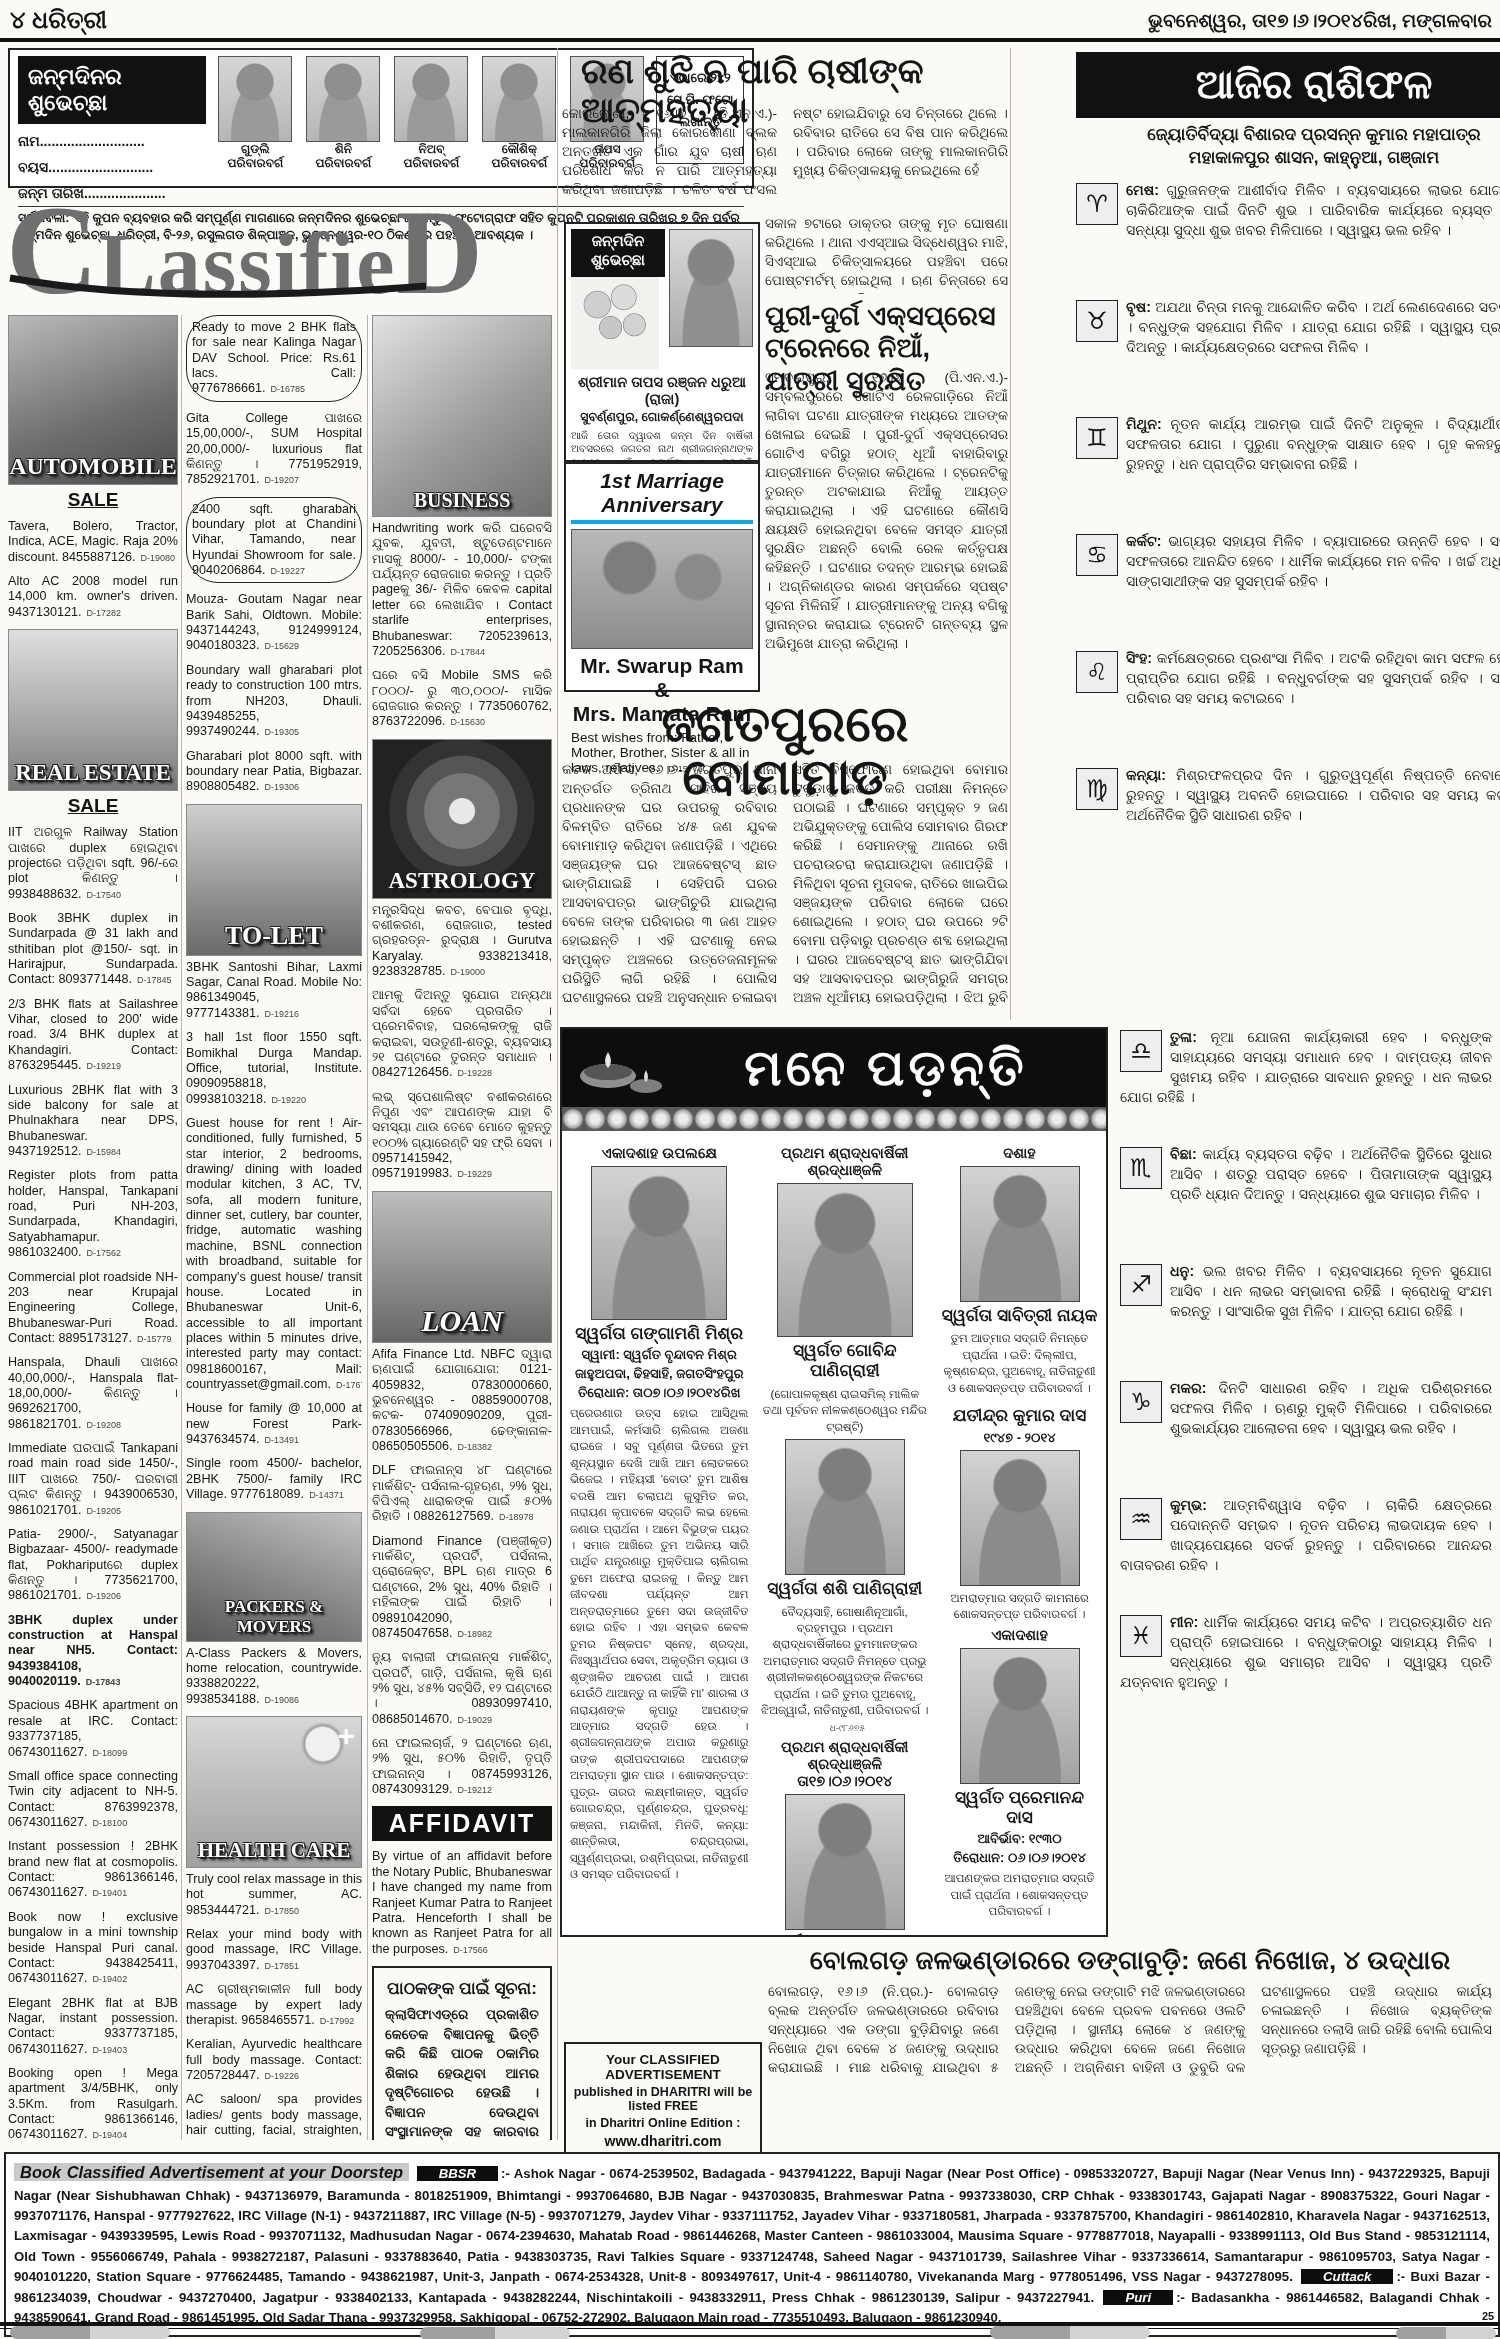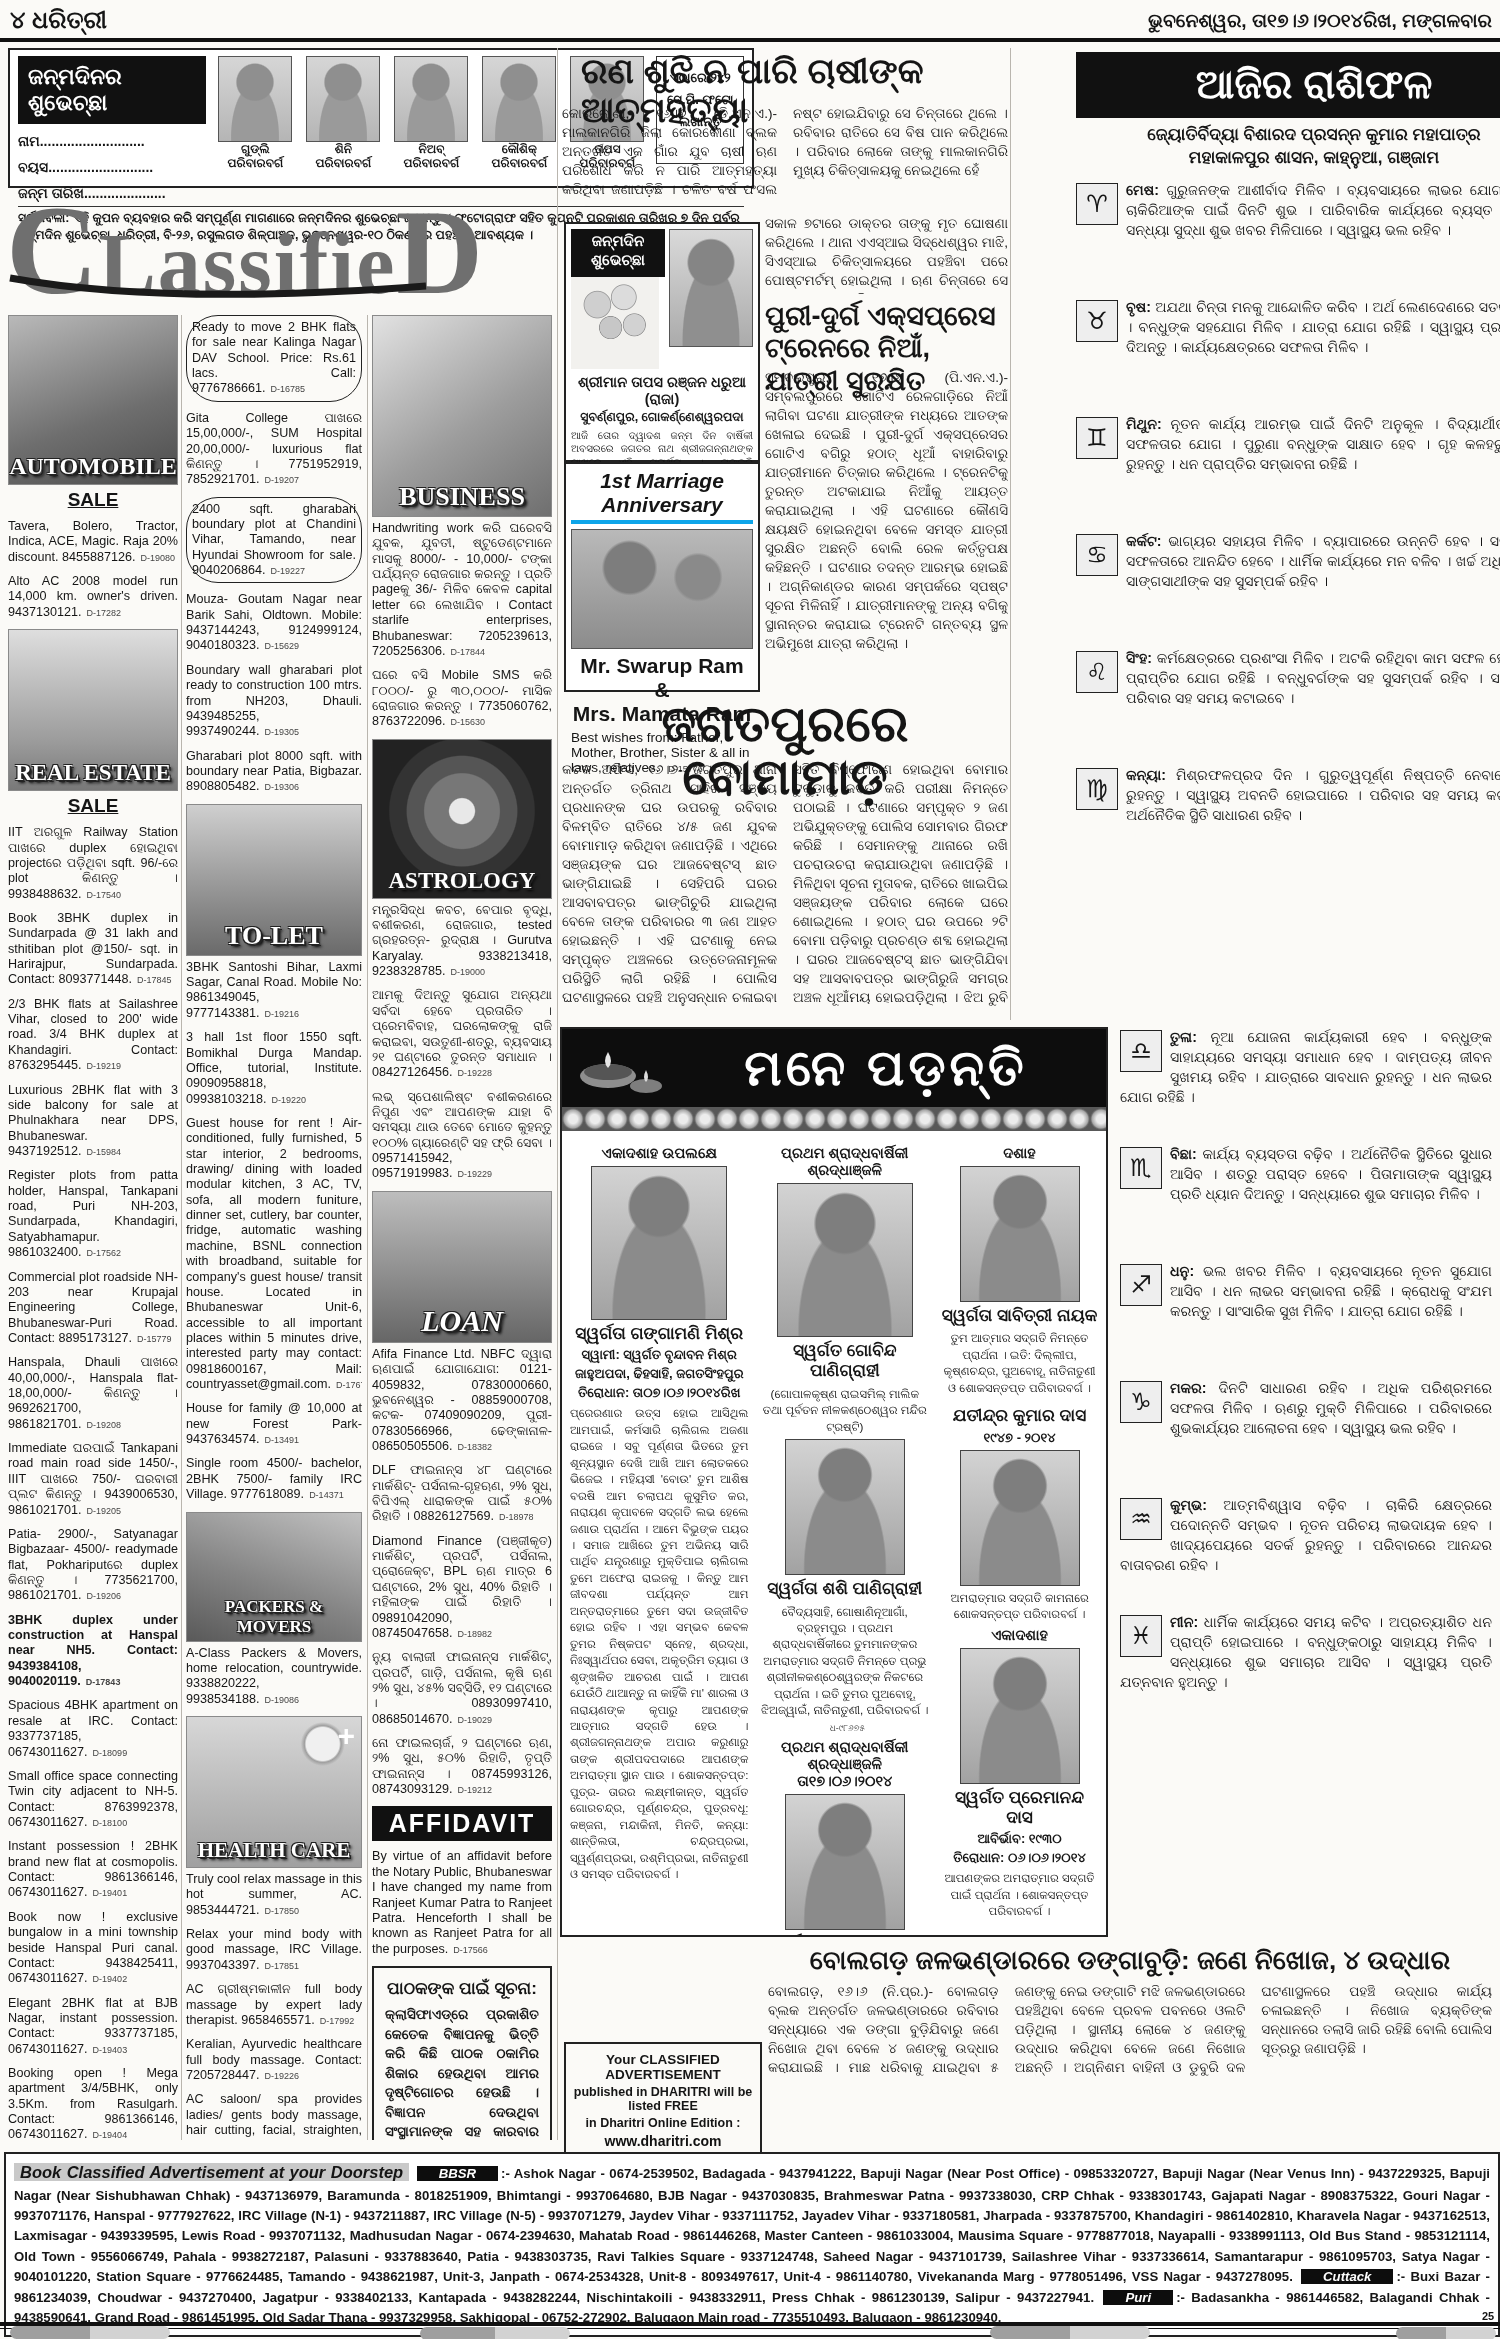--- a/index.html
+++ b/index.html
@@ -273,21 +273,21 @@
         <div class="ad"><span class="ad-text">AC ଗ୍ରୀଷ୍ମକାଳୀନ full body massage by expert lady therapist. 9658465571.</span><span class="ad-id">D-17992</span></div>
 
         <div class="ad"><span class="ad-text">Keralian, Ayurvedic healthcare full body massage. Contact: 7205728447.</span><span class="ad-id">D-19226</span></div>
 
         <div class="ad"><span class="ad-text">AC saloon/ spa provides ladies/ gents body massage, hair cutting, facial, straighten, bridal mackup. 8984478590.</span></div>
       </div>
   </div>
 
   <div class="abs" style="left:372px;top:315px;width:180px;height:1825px;overflow:hidden;">
     <div class="sec-img" style="height:200px;background:linear-gradient(145deg,#e2e2e2,#9d9d9d 55%,#6f6f6f);">
-      <div class="sec-label" style="font-size:26px;">BUSINESS</div>
+      <div class="sec-label" style="font-size:20px;">BUSINESS</div>
     </div>
     <div>
 
         <div class="ad"><span class="ad-text">Handwriting work କରି ଘରେବସି ଯୁବକ, ଯୁବତୀ, ଷ୍ଟୁଡେଣ୍ଟମାନେ ମାସକୁ 8000/- - 10,000/- ଟଙ୍କା ପର୍ଯ୍ୟନ୍ତ ରୋଜଗାର କରନ୍ତୁ । ପ୍ରତି pageକୁ 36/- ମିଳିବ କେବଳ capital letter ରେ ଲେଖାଯିବ । Contact starlife enterprises, Bhubaneswar: 7205239613, 7205256306.</span><span class="ad-id">D-17844</span></div>
 
         <div class="ad"><span class="ad-text">ଘରେ ବସି Mobile SMS କରି ୮୦୦୦/- ରୁ ୩୦,୦୦୦/- ମାସିକ ରୋଜଗାର କରନ୍ତୁ । 7735060762, 8763722096.</span><span class="ad-id">D-15630</span></div>
       </div>
     <div class="sec-img" style="height:158px;background:radial-gradient(circle at 50% 45%,#e8e8e8 10%,#777 11% 30%,#555 31% 44%,#333 45% 58%,#222 59%);">
       <div class="sec-label" style="font-size:23px;">ASTROLOGY</div>
     </div>

